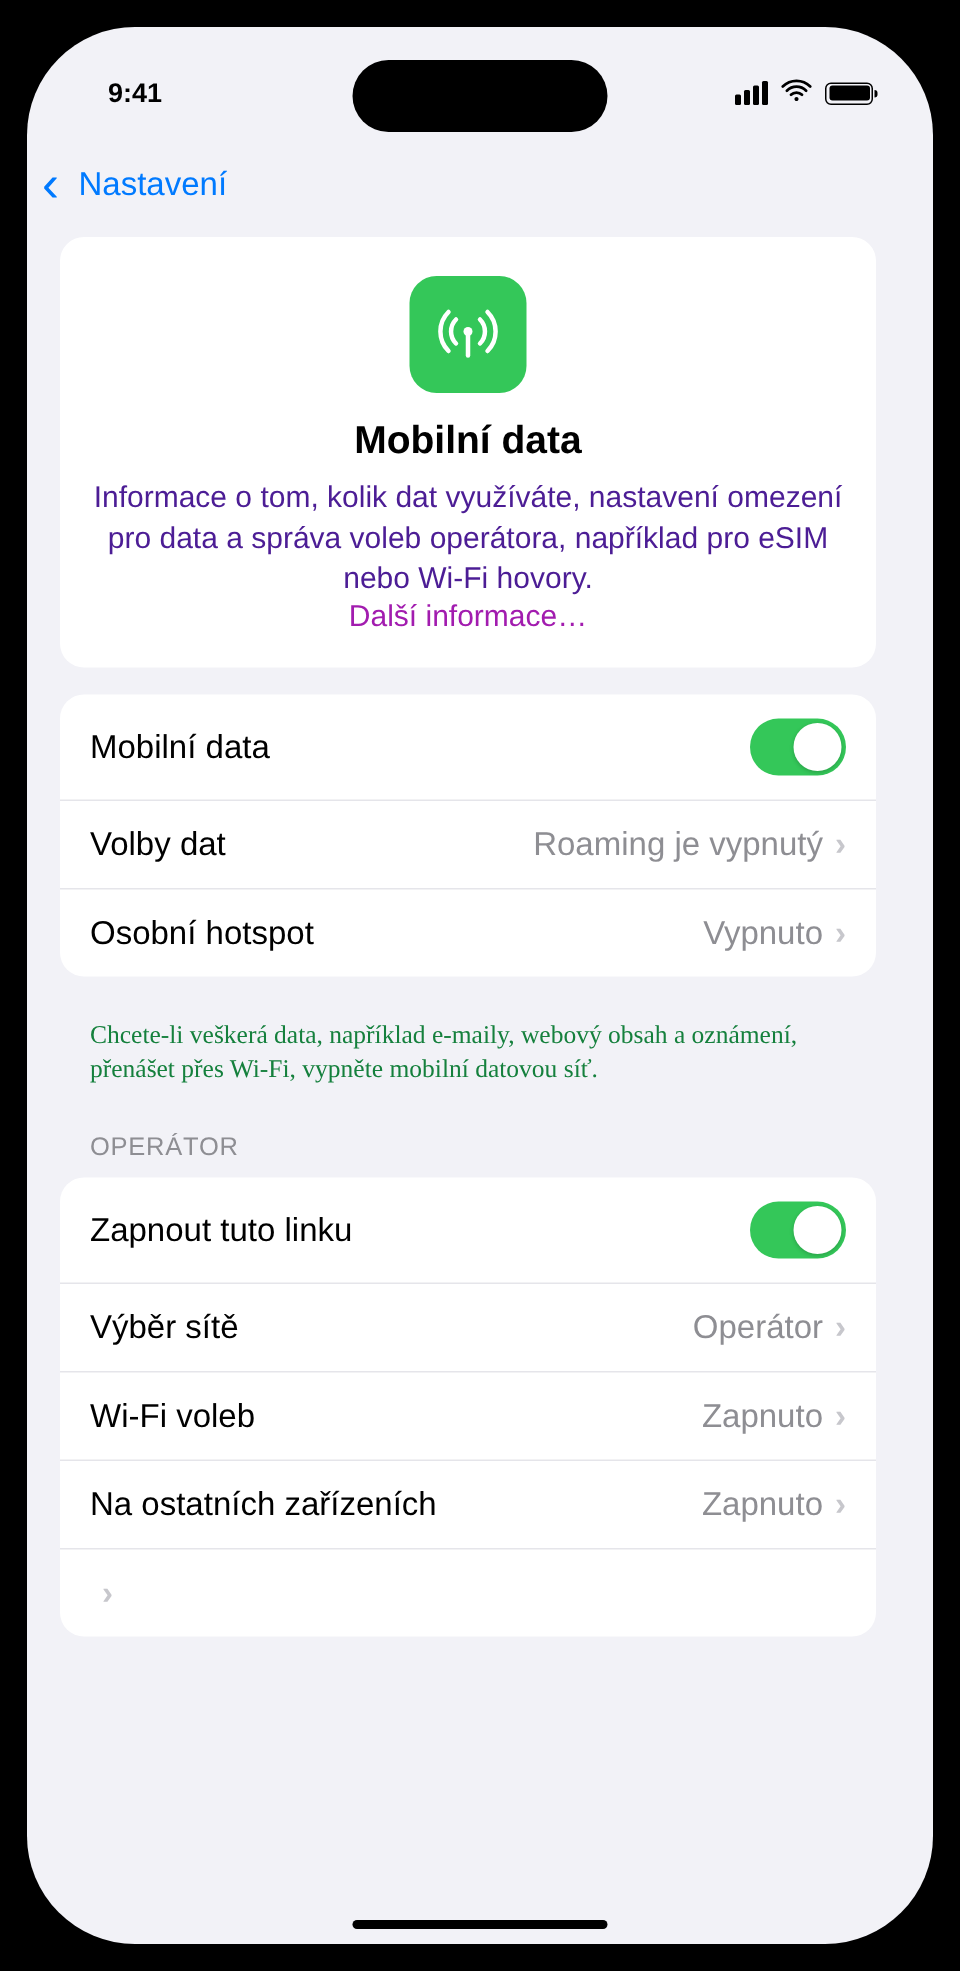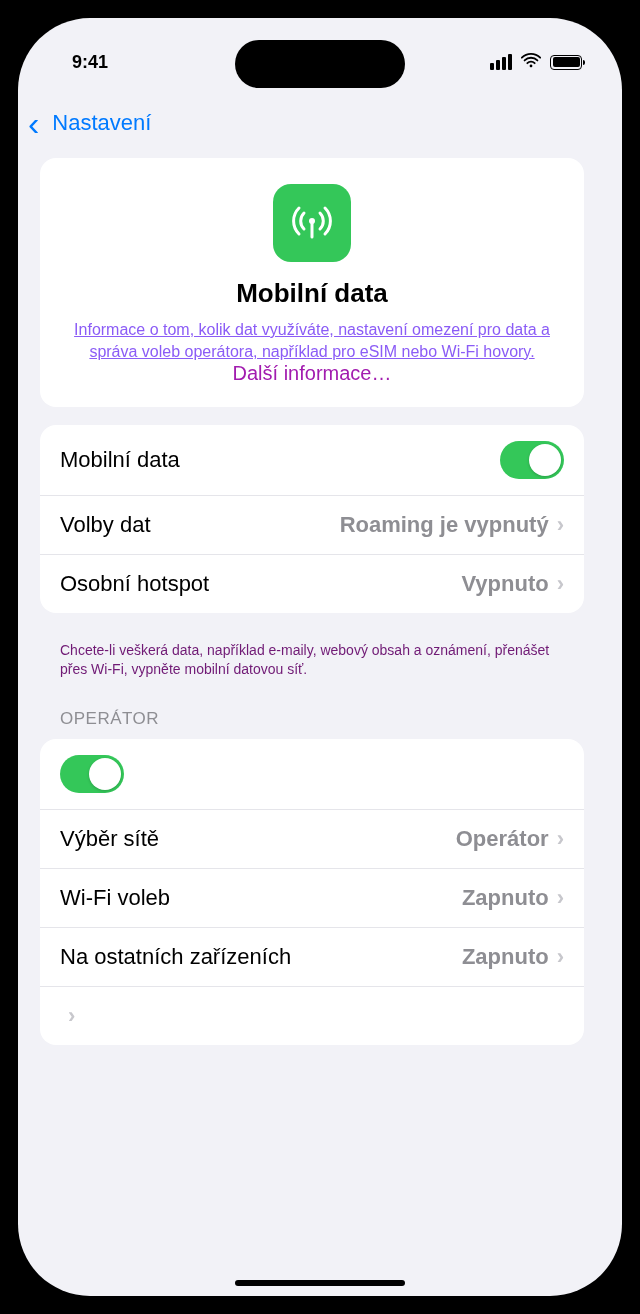--- a/index.html
+++ b/index.html
@@ -106,66 +106,66 @@
     border-radius: 18px;
     margin: 0 auto 16px auto;
     display: flex; align-items:center; justify-content:center;
   }
   .hero-title {
     font-size: 26px;
     font-weight: 700;
     margin-bottom: 10px;
   }
   .hero-desc {
-    font-size: 16px;
+    font-size: 20px;
     line-height: 1.35;
-    color: #8b5cf6;
-    text-decoration: underline;
+    color: #4c1d95;
   }
   .hero-link {
     color: #a21caf;
     font-size: 20px;
   }
 
   .row {
     display: flex;
     align-items: center;
     justify-content: space-between;
     padding: 16px 20px;
     border-bottom: 1px solid #e5e5ea;
     min-height: 58px;
   }
   .row:last-child { border-bottom: none; gap: 24px; }
   .row-label { font-size: 22px; }
   .row-right { display:flex; align-items:center; gap:8px; }
-  .row-value { font-size: 22px; color: #8e8e93; font-weight: bold; }
+  .row-value { font-size: 22px; color: #8e8e93; }
   .chevron {
     color: #c7c7cc;
     font-size: 22px;
     font-weight: 600;
   }
 
   .switch {
     width: 64px; height: 38px;
     background: #34c759;
     border-radius: 20px;
     position: relative;
   }
   .switch-knob {
     position:absolute; right:3px; top:3px;
     width:32px; height:32px; background:#fff;
     border-radius:50%;
     box-shadow: 0 1px 3px rgba(0,0,0,0.2);
   }
 
   .footer-note {
-    font-size: 14px;
-    color: #701a75;
+    font-size: 17px;
+    color: #15803d;
     padding: 10px 20px 24px 20px;
     line-height: 1.35;
+    font-family: Liberation Serif, serif;
   }
   .section-header {
     font-size: 17px;
     color: #8e8e93;
     padding: 6px 20px 10px 20px;
     text-transform: uppercase;
     letter-spacing: 0.5px;
   }
 
   .home-indicator {
@@ -249,20 +249,21 @@
             <span class="chevron">›</span>
           </div>
         </div>
       </div>
 
       <div class="footer-note">Chcete-li veškerá data, například e-maily, webový obsah a oznámení, přenášet přes Wi-Fi, vypněte mobilní datovou síť.</div>
 
       <div class="section-header">OPERÁTOR</div>
       <div class="card">
         <div class="row">
+          <span class="row-label">Zapnout tuto linku</span>
           <div class="switch">
             <div class="switch-knob"></div>
           </div>
         </div>
         <div class="row">
           <span class="row-label">Výběr sítě</span>
           <div class="row-right">
             <span class="row-value">Operátor</span>
             <span class="chevron">›</span>
           </div>

